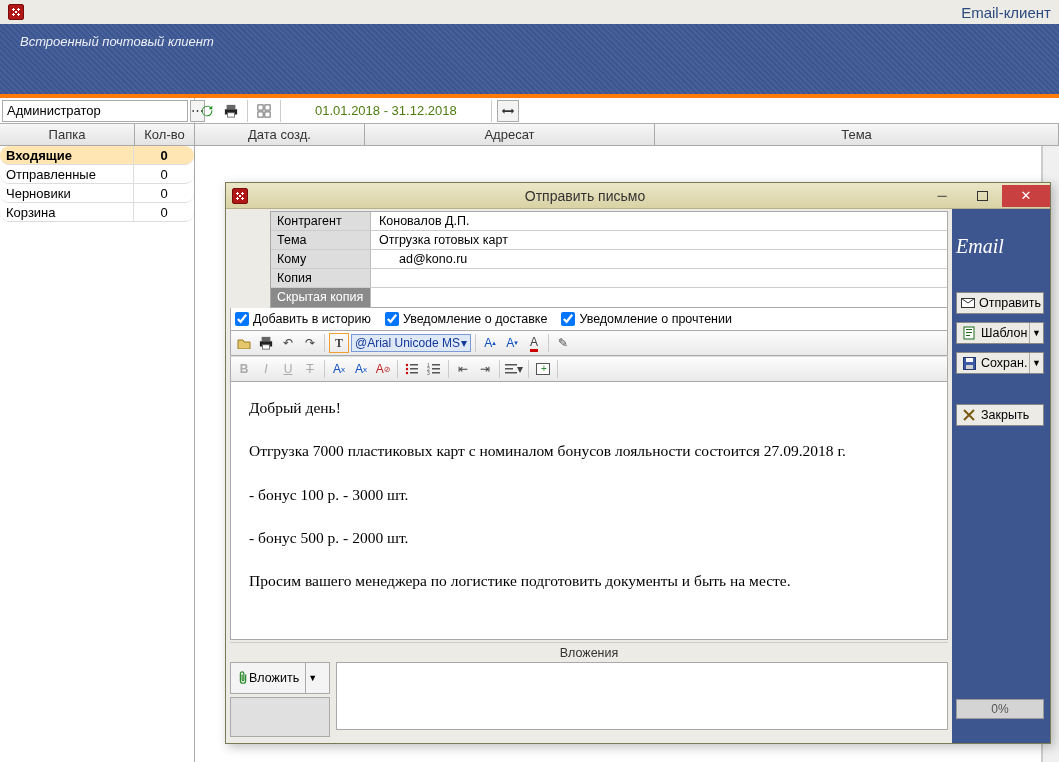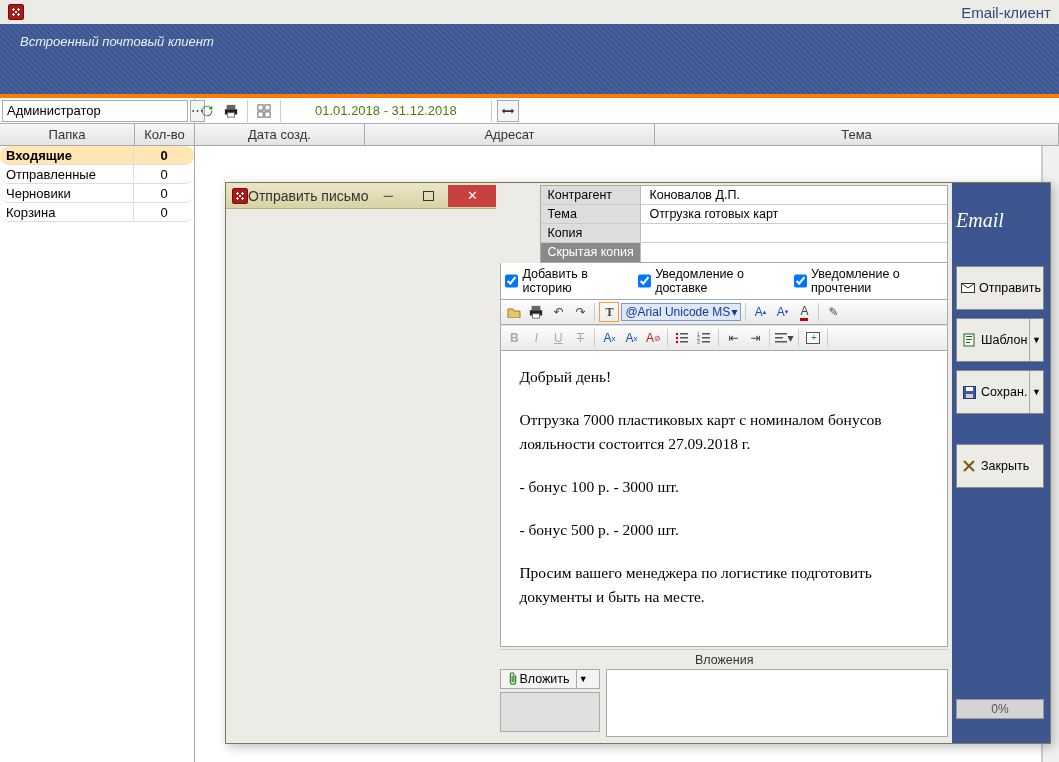--- a/index.html
+++ b/index.html
@@ -32,33 +32,33 @@
   .folders .fname { width:134px; padding:2px 6px; border-right:1px solid #ddd; }
   .folders .fcount { flex:1; text-align:center; padding:2px 0; }
   .folders .sel { background:#ffe6b3; font-weight:bold; }
   .folders .sel .fcount { font-weight:bold; }
   .main-row { display:flex; height:calc(762px - 24px - 70px - 4px - 26px - 22px); }
   .right-area { flex:1; position:relative; background:#fff; overflow:hidden; display:flex; }
   .right-area .empty { flex:1; border-right:1px solid #ccc; background:#fff; }
   .right-scroll { width:17px; background:#f0f0f0; border-left:1px solid #ccc; }
 
   
-  .compose { position:absolute; left:225px; top:182px; width:826px; height:562px; border:1px solid #7a7a55; background:#ecebe6; box-shadow:3px 3px 10px rgba(0,0,0,.25); display:flex; flex-direction:row; }
+  .compose { position:absolute; left:225px; top:182px; width:826px; height:562px; border:1px solid #7a7a55; background:#ecebe6; box-shadow:3px 3px 10px rgba(0,0,0,.25); display:flex; flex-direction:column; }
   .compose-titlebar { height:26px; background:linear-gradient(#ebe6c8,#d9d2a5); display:flex; align-items:center; padding:0 0 0 6px; border-bottom:1px solid #b6b08a; }
   .compose-titlebar .ttl { flex:1; text-align:center; color:#333; font-size:14px; }
   .win-btn { width:40px; height:22px; display:flex; align-items:center; justify-content:center; cursor:pointer; font-family:Arial; font-size:13px; }
   .win-min { color:#333; }
   .win-max { border:1px solid transparent; }
   .win-close { background:#c84040; color:#fff; width:48px; height:22px; }
 
   .compose-body { flex:1; display:flex; }
   .compose-main { flex:1; display:flex; flex-direction:column; padding:2px 4px 6px 4px; min-width:0; }
   .side-panel { width:98px; background:#3e5690; display:flex; flex-direction:column; align-items:flex-start; padding:18px 4px; gap:8px; }
   .side-panel .brand { font-style:italic; color:#fff; font-size:20px; font-family:"Times New Roman",serif; margin:8px 0 26px; }
-  .side-btn { width:88px; height:44px; background:#ecebe6; border:1px solid #888; display:flex; align-items:center; padding:0 4px; font-size:12.5px; cursor:pointer; position:relative; }
+  .side-btn { width:88px; height:22px; background:#ecebe6; border:1px solid #888; display:flex; align-items:center; padding:0 4px; font-size:12.5px; cursor:pointer; position:relative; }
   .side-btn .ic { width:16px; height:16px; margin-right:4px; display:flex; align-items:center; justify-content:center; }
   .side-btn .dd { position:absolute; right:0; top:0; width:14px; height:100%; border-left:1px solid #aaa; display:flex; align-items:center; justify-content:center; font-size:9px; }
   .progress { margin-top:auto; width:88px; height:20px; background:#d4d4d4; border:1px solid #999; display:flex; align-items:center; justify-content:center; font-size:12px; color:#555; margin-bottom:6px; }
 
   .hdr-rows { border:1px solid #aaa;margin-left:40px; }
   .hdr-row { display:flex; height:19px; border-bottom:1px solid #ccc; background:#fff; }
   .hdr-row:last-child { border-bottom:none; }
   .hdr-lbl { width:100px; background:#dddddd; border-right:1px solid #bbb; padding:2px 6px; font-size:12.5px; color:#000; }
   .hdr-row.active .hdr-lbl { background:#8a8a8a; color:#fff; }
   .hdr-val { flex:1; padding:2px 8px; font-size:12.5px; }
@@ -71,21 +71,21 @@
   .ed-toolbar { border:1px solid #aaa; border-top:none; background:linear-gradient(#fdfdfd,#e9e9e9); padding:2px 3px; display:flex; flex-wrap:wrap; gap:2px; align-items:center; }
   .ed-btn { width:20px; height:20px; display:flex; align-items:center; justify-content:center; border:1px solid transparent; cursor:pointer; font-size:12px; color:#444; }
   .ed-sep { width:1px; height:18px; background:#ccc; margin:0 2px; }
   .font-sel { border:1px solid #7a9ad4; background:#dfe8f6; color:#13399c; width:120px; height:18px; font-size:12px; padding:0 3px; display:flex; align-items:center; }
 
   .editor { flex:1; border:1px solid #aaa; border-top:none; background:#fff; overflow:auto; padding:14px 18px; font-family:"Times New Roman",serif; font-size:15.5px; line-height:1.5; position:relative; }
   .editor p { margin-bottom:20px; }
 
   .attach-hdr { text-align:center; font-size:12.5px; color:#333; padding:3px 0 2px; border-top:1px solid #ccc; margin-top:2px; }
   .attach-row { display:flex; gap:6px; }
-  .attach-btn { height:20px; border:1px solid #aaa; background:#f4f4f4; display:flex; align-items:center; padding:0 6px; font-size:12.5px; cursor:pointer; position:relative; }
+  .attach-btn { height:32px; border:1px solid #aaa; background:#f4f4f4; display:flex; align-items:center; padding:0 6px; font-size:12.5px; cursor:pointer; position:relative; }
   .attach-btn .dd { width:14px; border-left:1px solid #aaa; height:100%; margin-left:6px; display:flex; align-items:center; justify-content:center; font-size:9px; }
   .attach-list { flex:1; border:1px solid #aaa; background:#fff; height:68px; }
   .attach-left { display:flex; flex-direction:column; gap:3px; }
   .attach-preview { width:100px; height:40px; border:1px solid #aaa; background:#e0e0e0; }
 
   svg { display:block; }
 </style>
 </head>
 <body>
 
@@ -185,20 +185,24 @@
   <div class="compose-body">
     <div class="compose-main">
       <div class="hdr-rows">
         <div class="hdr-row">
           <div class="hdr-lbl">Контрагент</div>
           <div class="hdr-val">Коновалов Д.П.</div>
         </div>
         <div class="hdr-row">
           <div class="hdr-lbl">Тема</div>
           <div class="hdr-val"><input value="Отгрузка готовых карт" style=""></div>
+        </div>
+        <div class="hdr-row">
+          <div class="hdr-lbl">Кому</div>
+          <div class="hdr-val" style="padding-left:28px"><input value="ad@kono.ru" style=""></div>
         </div>
         <div class="hdr-row">
           <div class="hdr-lbl">Копия</div>
           <div class="hdr-val"><input value="" style=""></div>
         </div>
         <div class="hdr-row active">
           <div class="hdr-lbl">Скрытая копия</div>
           <div class="hdr-val"><input value="" style=""></div>
         </div>
       </div>

